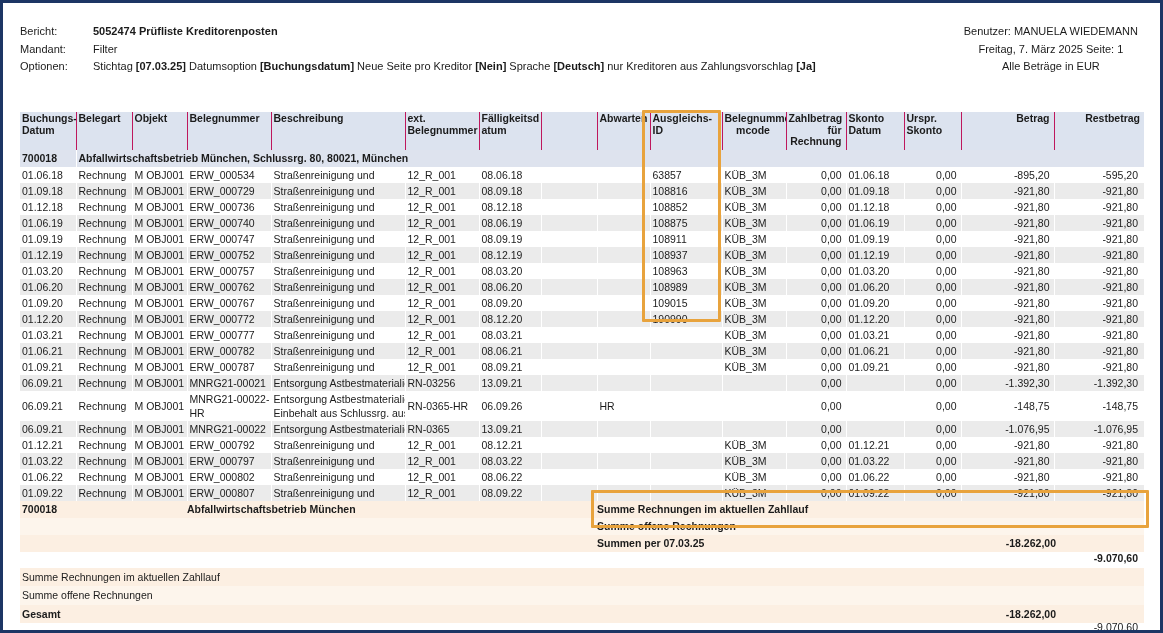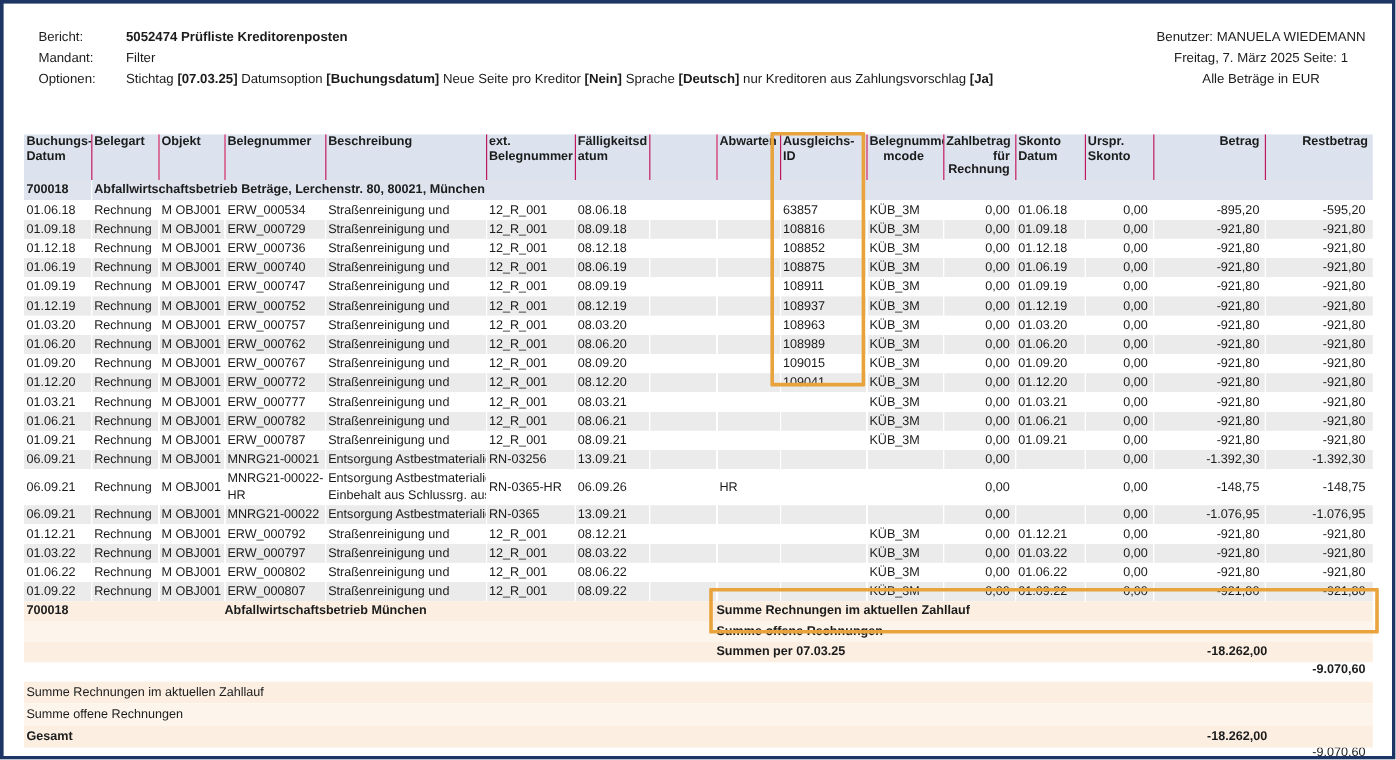--- a/index.html
+++ b/index.html
@@ -7,21 +7,21 @@
   .page {
     position:relative; width:1163px; height:633px; overflow:hidden;
     border:3px solid var(--navy); background:#fff;
     font-family:"Liberation Sans","DejaVu Sans",sans-serif;
     color:#1b1b1b;
   }
   :root { --navy:#1c3564; --orange:#e8a33d; --headblue:#dce3ef; --groupblue:#dee3ee;
           --stripe:#ebebeb; --cream:#fcefe2; --cream2:#fdf5ec; }
 
   
-  .meta { position:absolute; top:20px; left:17px; font-size:11px; line-height:17.5px;margin-left:12px; }
+  .meta { position:absolute; top:20px; left:17px; font-size:11px; line-height:17.5px; }
   .meta-grid { display:grid; grid-template-columns:73px auto; }
   .meta-grid .b { font-weight:bold; }
   .meta-right { position:absolute; top:20px; right:22px; text-align:center; font-size:11px; line-height:17.5px; }
   #optionen-value .seg-b { font-weight:bold; }
 
   
   .content { position:absolute; top:109px; left:17px; width:1124px; }
   table { border-collapse:collapse; table-layout:fixed; width:1124px; font-size:10.5px; }
   th { background:var(--headblue); font-weight:bold; text-align:left; vertical-align:top;
        padding:1px 4px 2px 2px; line-height:11.5px; overflow:hidden; border-right:1px solid #be185d; }
@@ -149,21 +149,21 @@
               <div>Betrag</div>
             </th>
             <th class="t-right">
               <div>Restbetrag</div>
             </th>
           </tr>
         </thead>
       <tbody id="tbody">
           <tr class="group-row">
             <td>700018</td>
-            <td colspan="15">Abfallwirtschaftsbetrieb Beträge, Lerchenstr. 80, 80021, München</td>
+            <td colspan="15">Abfallwirtschaftsbetrieb München, Schlussrg. 80, 80021, München</td>
           </tr>
           <tr class="row-a">
             <td>01.06.18</td>
             <td>Rechnung</td>
             <td>M OBJ001</td>
             <td>ERW_000534</td>
             <td>Straßenreinigung und</td>
             <td>12_R_001</td>
             <td>08.06.18</td>
             <td></td>
@@ -323,21 +323,21 @@
           <tr class="row-b">
             <td>01.12.20</td>
             <td>Rechnung</td>
             <td>M OBJ001</td>
             <td>ERW_000772</td>
             <td>Straßenreinigung und</td>
             <td>12_R_001</td>
             <td>08.12.20</td>
             <td></td>
             <td></td>
-            <td>109041</td>
+            <td>190990</td>
             <td>KÜB_3M</td>
             <td class="t-right">0,00</td>
             <td>01.12.20</td>
             <td class="t-right">0,00</td>
             <td class="t-right">-921,80</td>
             <td class="t-right pad-r">-921,80</td>
           </tr>
           <tr class="row-a">
             <td>01.03.21</td>
             <td>Rechnung</td>

